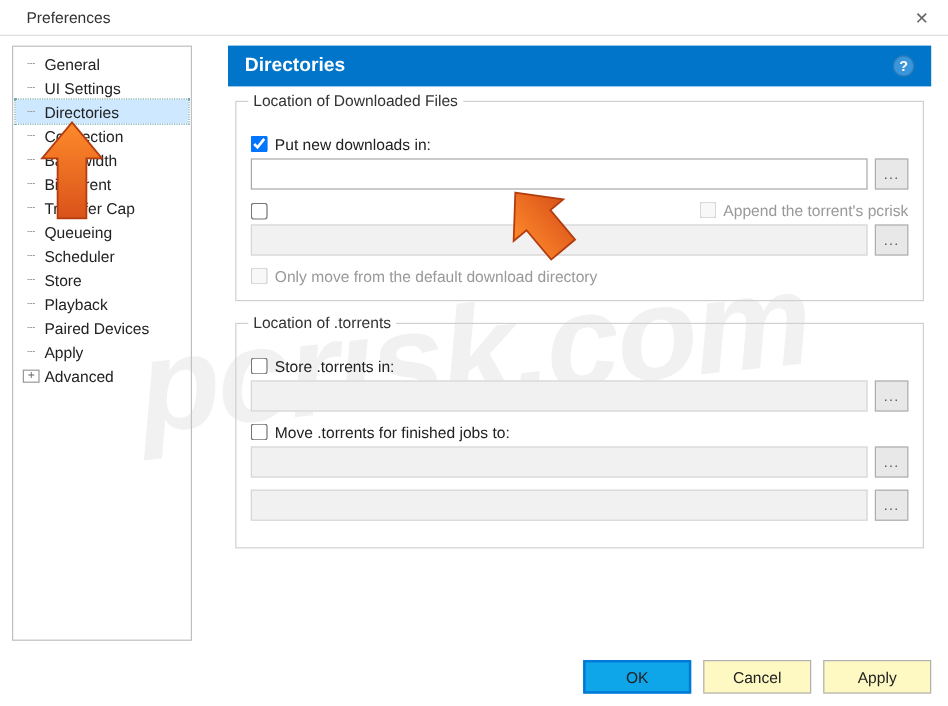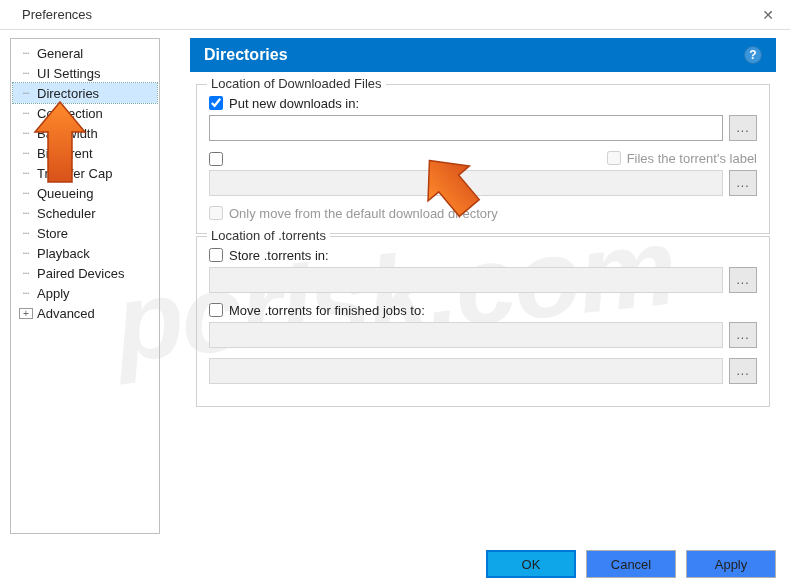--- a/index.html
+++ b/index.html
@@ -101,22 +101,22 @@
       border: 1px solid #2a7ab8;
       color: #fff;
       font-size: 12px;
       display: flex;
       align-items: center;
       justify-content: center;
       cursor: pointer;
     }
     .groupbox {
       border: 1px solid #d0d0d0;
-      margin: 0 6px 2px 6px;
-      padding: 11px 12px 12px 12px;
+      margin: 0 6px 18px 6px;
+      padding: 28px 12px 12px 12px;
       position: relative;
     }
     .groupbox-title {
       position: absolute;
       top: -9px;
       left: 10px;
       background: #fff;
       padding: 0 4px;
       font-size: 13px;
       color: #333;
@@ -176,21 +176,21 @@
       position: absolute;
       bottom: 10px;
       right: 14px;
       display: flex;
       gap: 10px;
     }
     .footer-btn {
       width: 90px;
       height: 28px;
       border: 1px solid #b0b0b0;
-      background: #3b82f6;
+      background: #fef9c3;
       cursor: pointer;
       font-size: 13px;
       color: #222;
     }
     .footer-btn.default {
       border: 2px solid #0078d7;
       background: #0ea5e9;
     }
     .watermark {
       position: absolute;
@@ -298,21 +298,21 @@
         <button class="browse-btn">...</button>
       </div>
 
       <div class="form-row">
         <label class="checkbox-label">
           <input type="checkbox" style="">
         </label>
         <div style="flex:1"></div>
         <label class="checkbox-label disabled">
           <input type="checkbox" disabled="" style="">
-          <span>Files the torrent's label</span>
+          <span>Append the torrent's pcrisk</span>
         </label>
       </div>
       <div class="path-row">
         <input class="path-input disabled" disabled="" type="text" value="" style="">
         <button class="browse-btn">...</button>
       </div>
 
       <label class="checkbox-label disabled">
         <input type="checkbox" disabled="" style="">
         <span>Only move from the default download directory</span>

